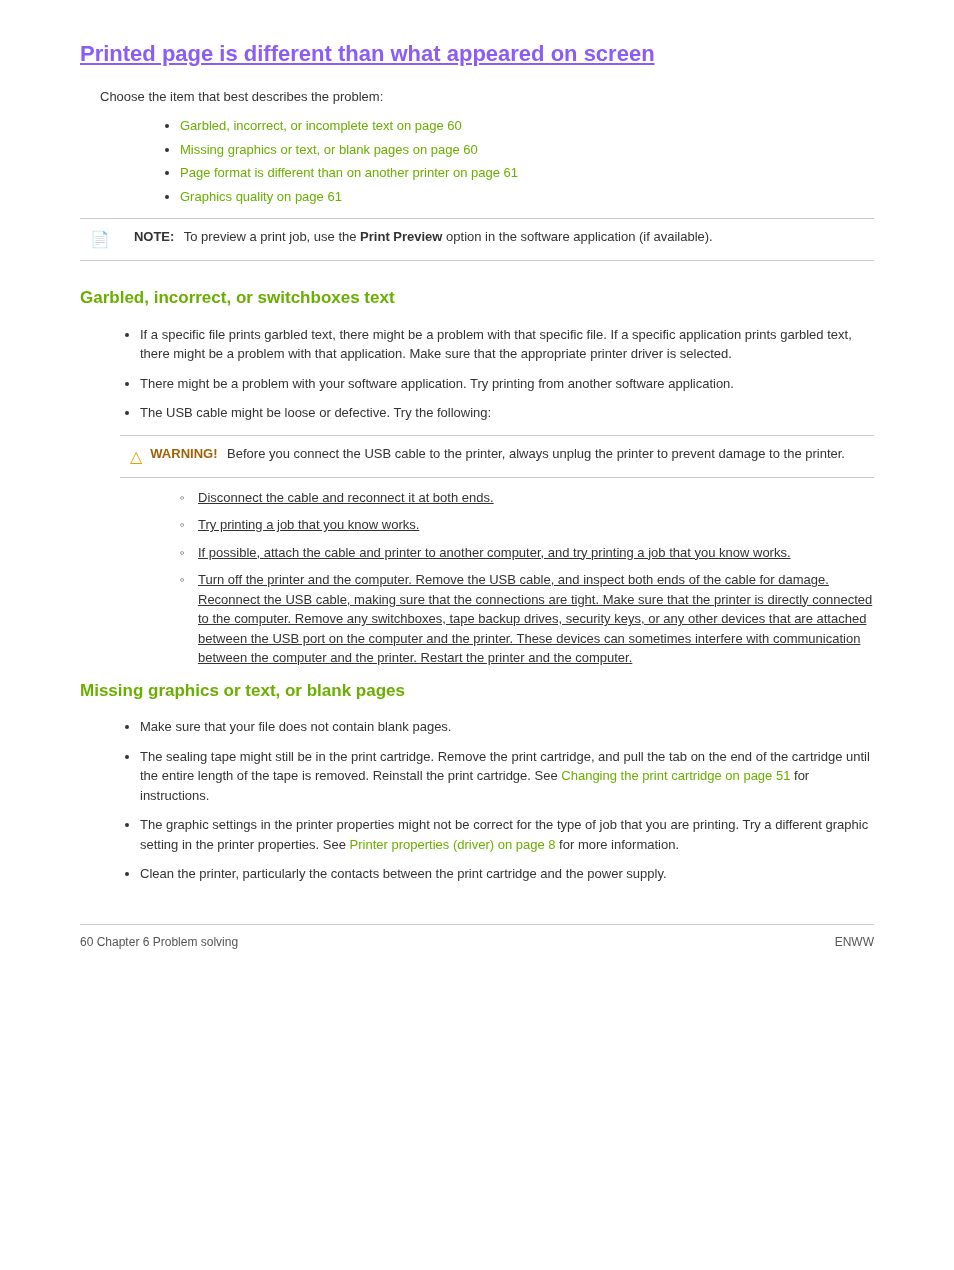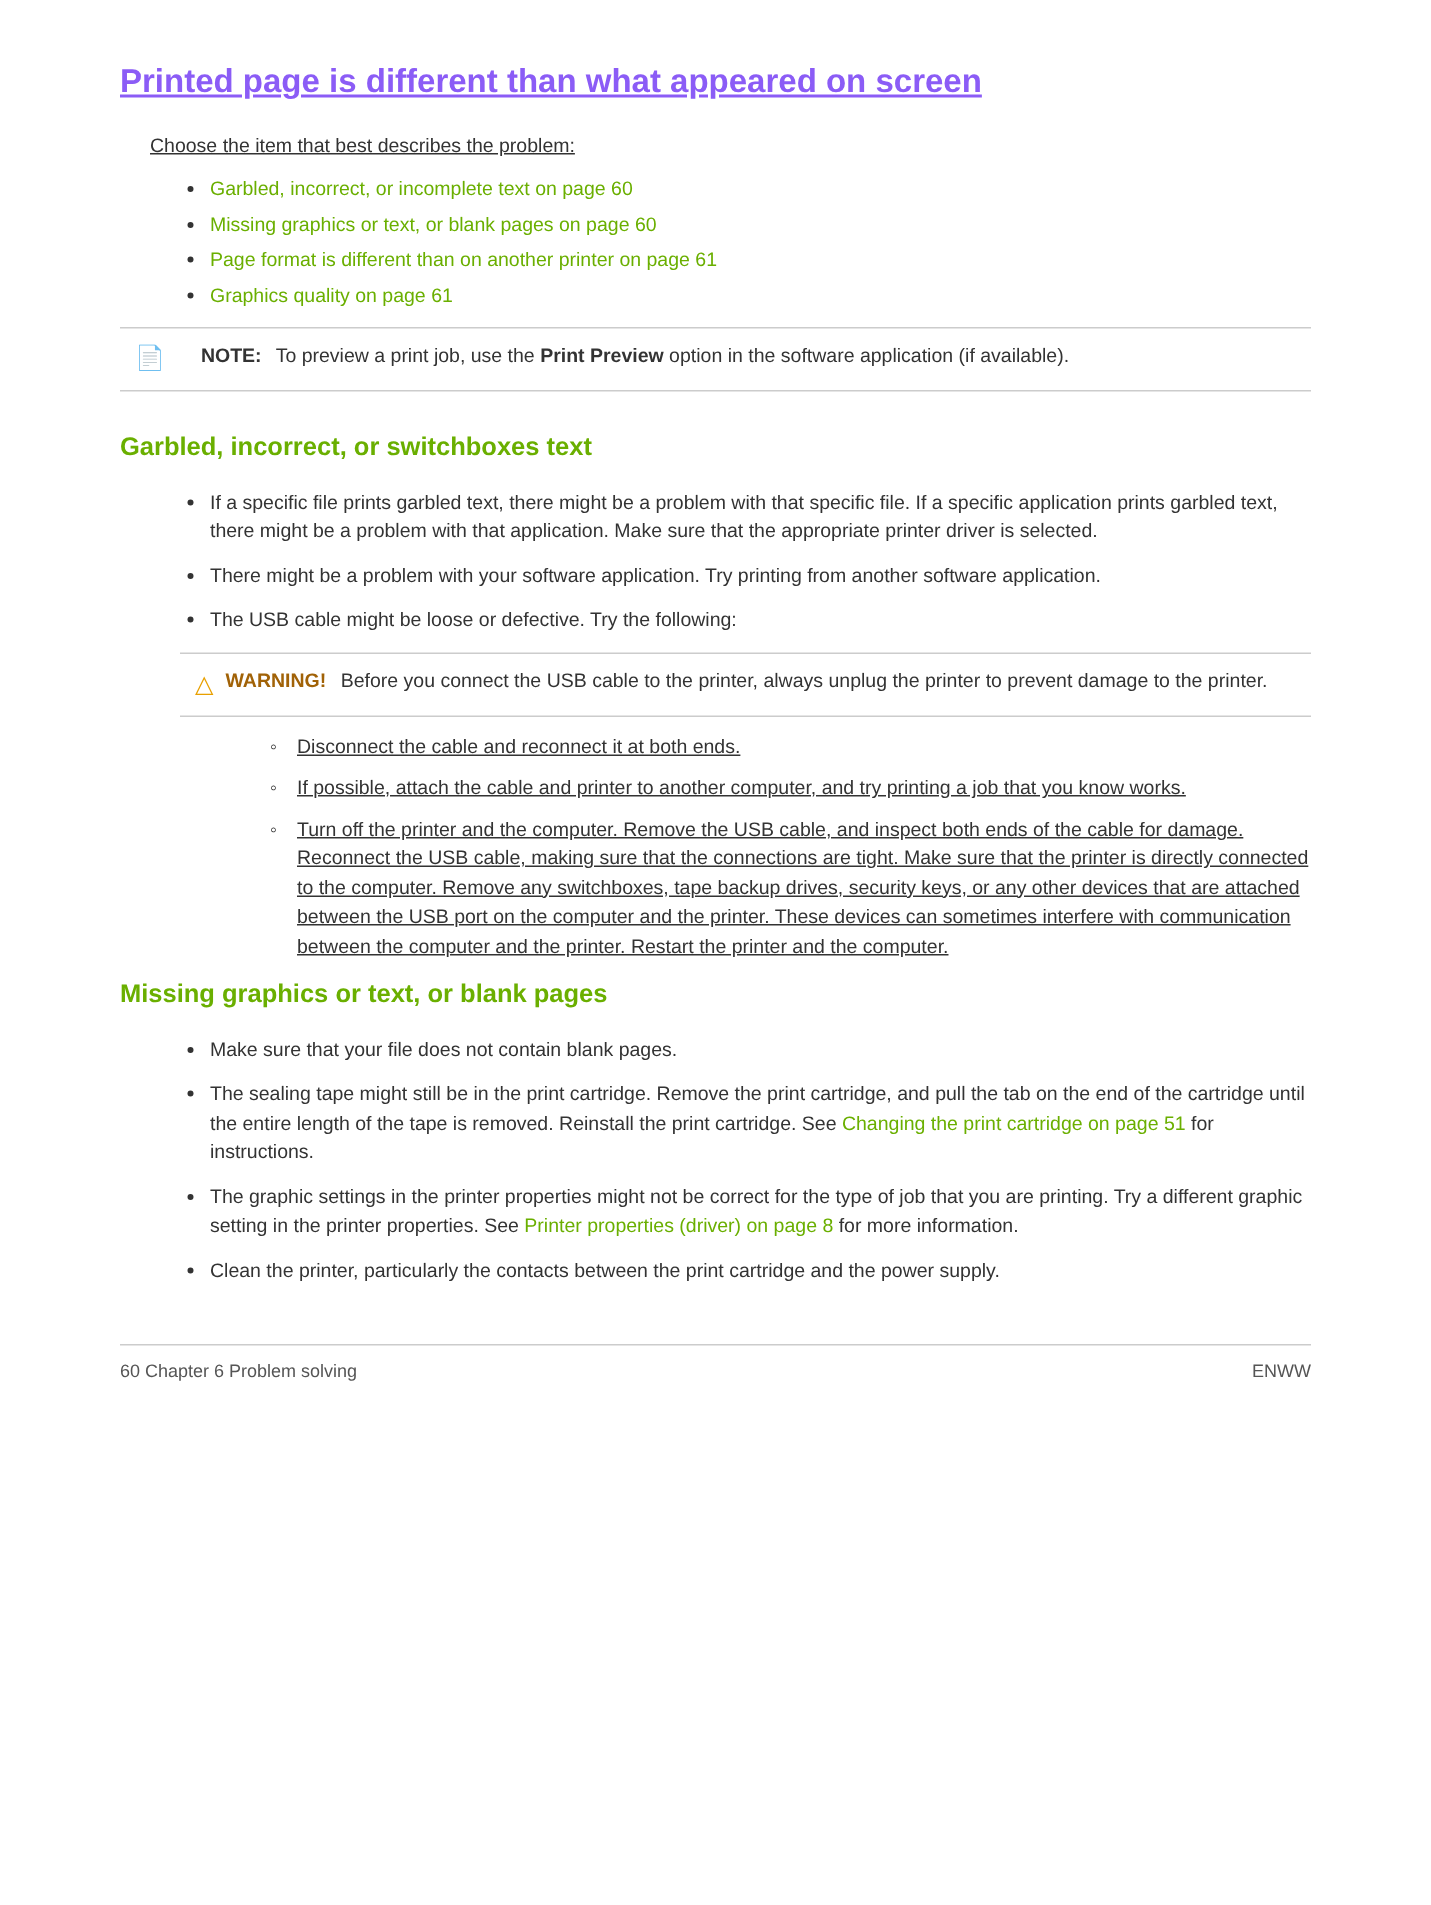--- a/index.html
+++ b/index.html
@@ -17,29 +17,29 @@
       font-size: 22px;
       font-weight: bold;
       color: #8b5cf6;
       margin-bottom: 18px;
       line-height: 1.3;
       text-decoration: underline;
     }
     .intro-text {
       margin-bottom: 10px;
       margin-left: 20px;
-      text-decoration: underline;
     }
     .bullet-list {
       list-style: disc;
       margin-left: 60px;
       margin-bottom: 12px;
     }
     .bullet-list li {
       margin-bottom: 4px;
+      margin-left: 40px;
     }
     .bullet-list li a, a {
       color: #6aaf00;
       text-decoration: none;
     }
     .note-box {
       display: flex;
       align-items: flex-start;
       border-top: 1px solid #ccc;
       border-bottom: 1px solid #ccc;
@@ -159,20 +159,21 @@
   <div class="warning-box">
     <span class="warning-icon">△</span>
     <span>
       <span class="warning-label">WARNING!</span>
       <span>Before you connect the USB cable to the printer, always unplug the printer to prevent damage to the printer.</span>
     </span>
   </div>
 
   <ul class="sub-bullets">
     <li>Disconnect the cable and reconnect it at both ends.</li>
+    <li>Try printing a job that you know works.</li>
     <li>If possible, attach the cable and printer to another computer, and try printing a job that you know works.</li>
     <li>Turn off the printer and the computer. Remove the USB cable, and inspect both ends of the cable for damage. Reconnect the USB cable, making sure that the connections are tight. Make sure that the printer is directly connected to the computer. Remove any switchboxes, tape backup drives, security keys, or any other devices that are attached between the USB port on the computer and the printer. These devices can sometimes interfere with communication between the computer and the printer. Restart the printer and the computer.</li>
   </ul>
 </div>
 
 <div id="missing">
   <h2 class="section-title">Missing graphics or text, or blank pages</h2>
   <ul class="section-bullets">
     <li>Make sure that your file does not contain blank pages.</li>
     <li>

